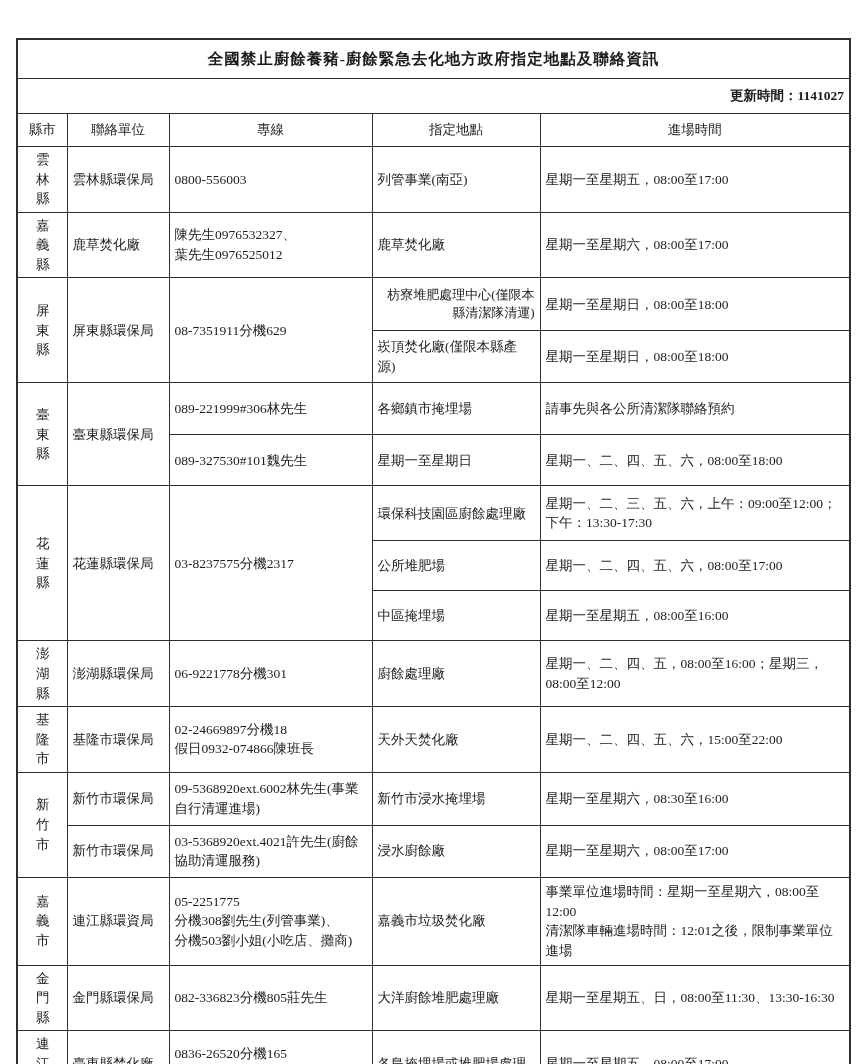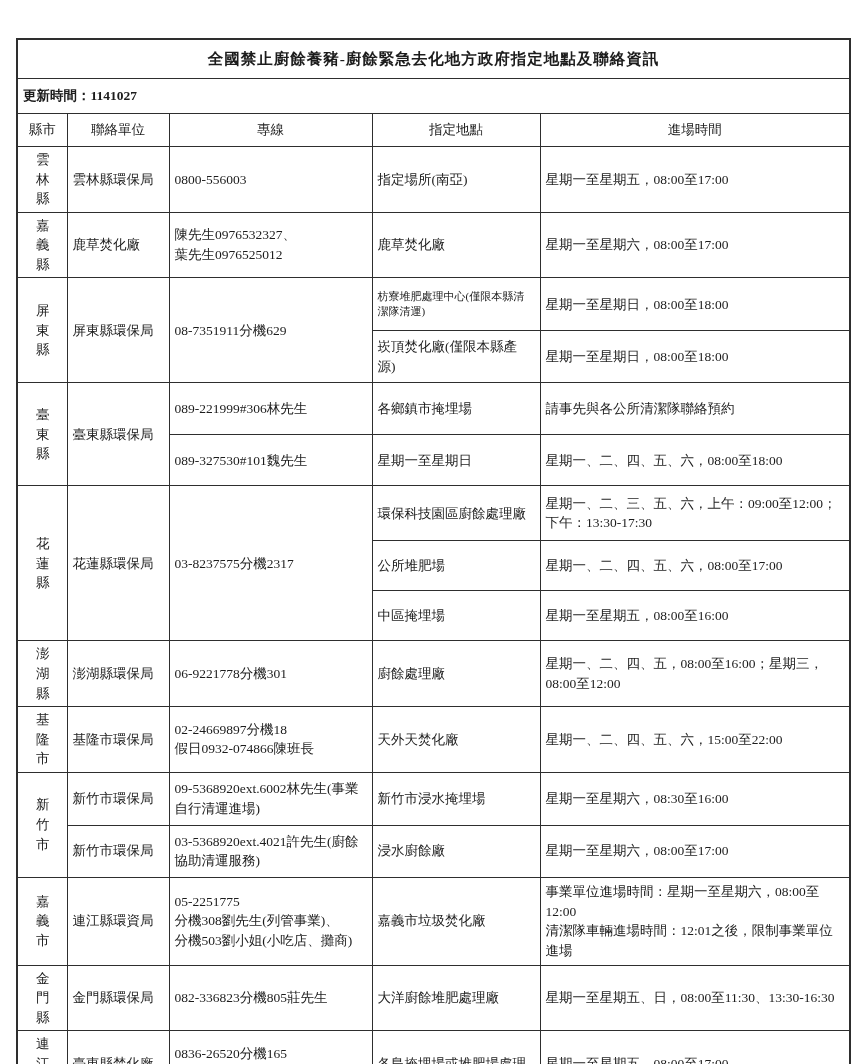--- a/index.html
+++ b/index.html
@@ -38,37 +38,38 @@
     overflow: hidden;
   }
   .title-cell {
     text-align: center;
     font-weight: bold;
     font-size: 15.5px;
     height: 32px;
     letter-spacing: 1px;
   }
   .updated-cell {
-    text-align: left;
+    text-align: right;
     font-weight: bold;
     font-size: 13.5px;
     height: 28px;
   }
   th {
     text-align: center;
     font-weight: normal;
     height: 26px;
   }
   .county {
     text-align: center;
     padding: 3px 18px;
   }
   .small {
-    font-size: 11px;
+    font-size: 13px;
     line-height: 1.4;
+    text-align: right;
   }
 </style>
 </head>
 <body>
 
 <div class="page">
   <table class="main">
     <colgroup>
       <col style="width:50px">
       <col style="width:102px">
@@ -90,21 +91,21 @@
       <th>聯絡單位</th>
       <th>專線</th>
       <th>指定地點</th>
       <th>進場時間</th>
     </tr>
 
     <tr style="height:52px">
       <td class="county">雲林縣</td>
       <td>雲林縣環保局</td>
       <td>0800-556003</td>
-      <td>指定場所(南亞)</td>
+      <td>列管事業(南亞)</td>
       <td>星期一至星期五，08:00至17:00</td>
     </tr>
 
     <tr style="height:52px">
       <td class="county">嘉義縣</td>
       <td>鹿草焚化廠</td>
       <td>陳先生0976532327、
 葉先生0976525012</td>
       <td>鹿草焚化廠</td>
       <td>星期一至星期六，08:00至17:00</td>

